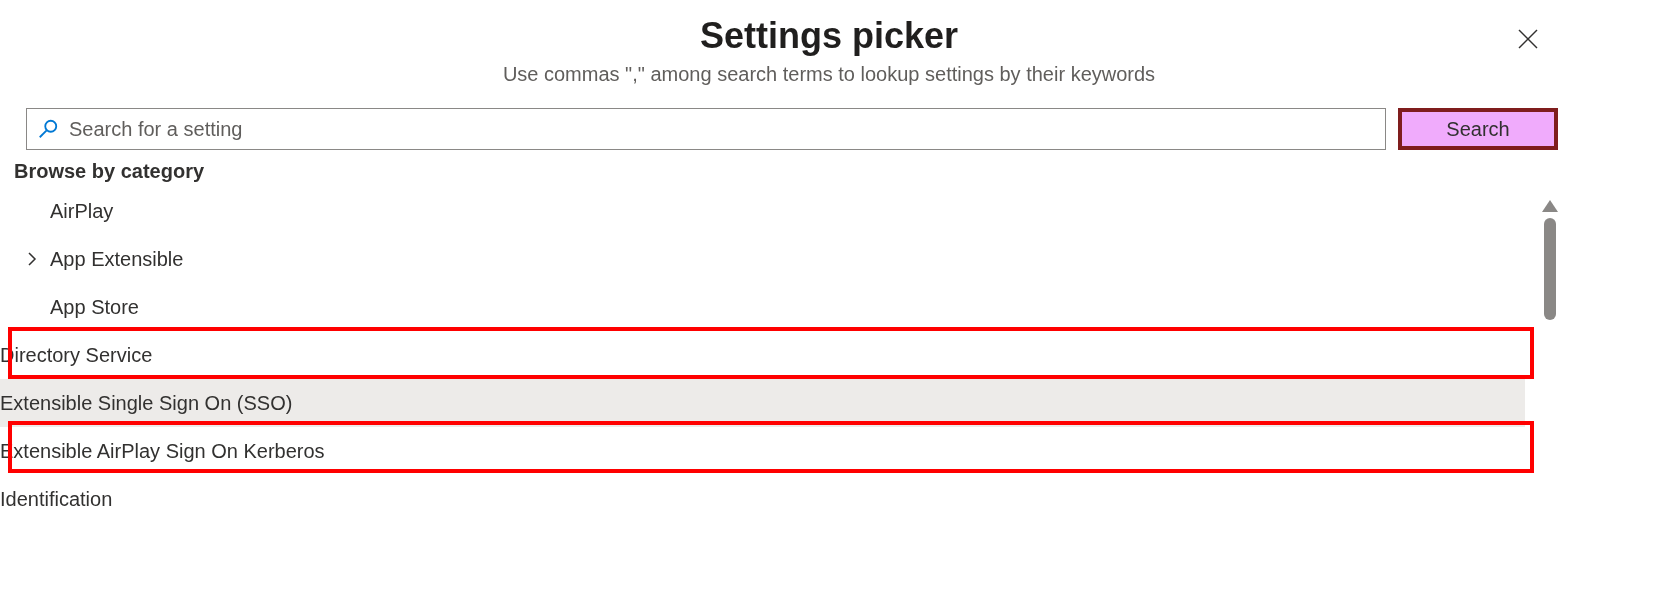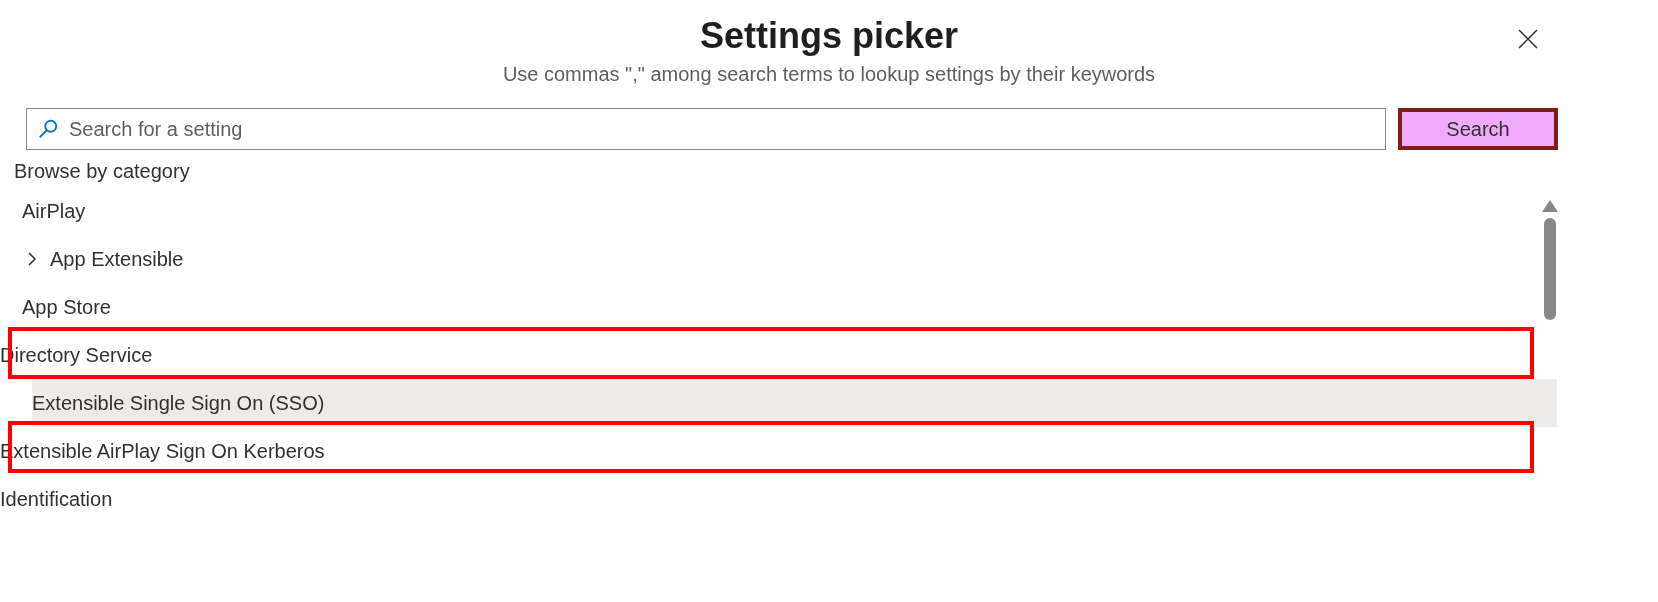--- a/index.html
+++ b/index.html
@@ -74,21 +74,21 @@
     width: 160px;
     height: 42px;
     border: 4px solid #7f1d1d;
     background: #f0abfc;
     font-size: 20px;
     color: #323130;
     cursor: pointer;
   }
   .browse-label {
     font-size: 20px;
-    font-weight: 400;
+    font-weight: 700;
     padding: 10px 2px 0 14px;
   }
   .tree {
     position: relative;
     padding: 4px 0 0 0;
   }
   .tree-row {
     display: flex;
     align-items: center;
     height: 48px;
@@ -101,26 +101,25 @@
     width: 20px;
     height: 20px;
     margin-left: 22px;
     display: flex;
     align-items: center;
     justify-content: center;
     flex-shrink: 0;
   }
   .chev svg { width: 16px; height: 16px; }
   .lvl1-label { margin-left: 8px; }
-  .lvl1-nochev .lvl1-label { margin-left: 22px; }
+  .lvl1-nochev .lvl1-label { margin-left: 50px; }
   .lvl2 {
   }
   .lvl2.selected {
     background: #edebe9;
-    margin-left: 32px;
   }
   .highlight {
     position: absolute;
     border: 4px solid #ff0000;
     pointer-events: none;
     left: 8px;
     width: 1526px;
   }
   .scrollbar {
     position: absolute;

